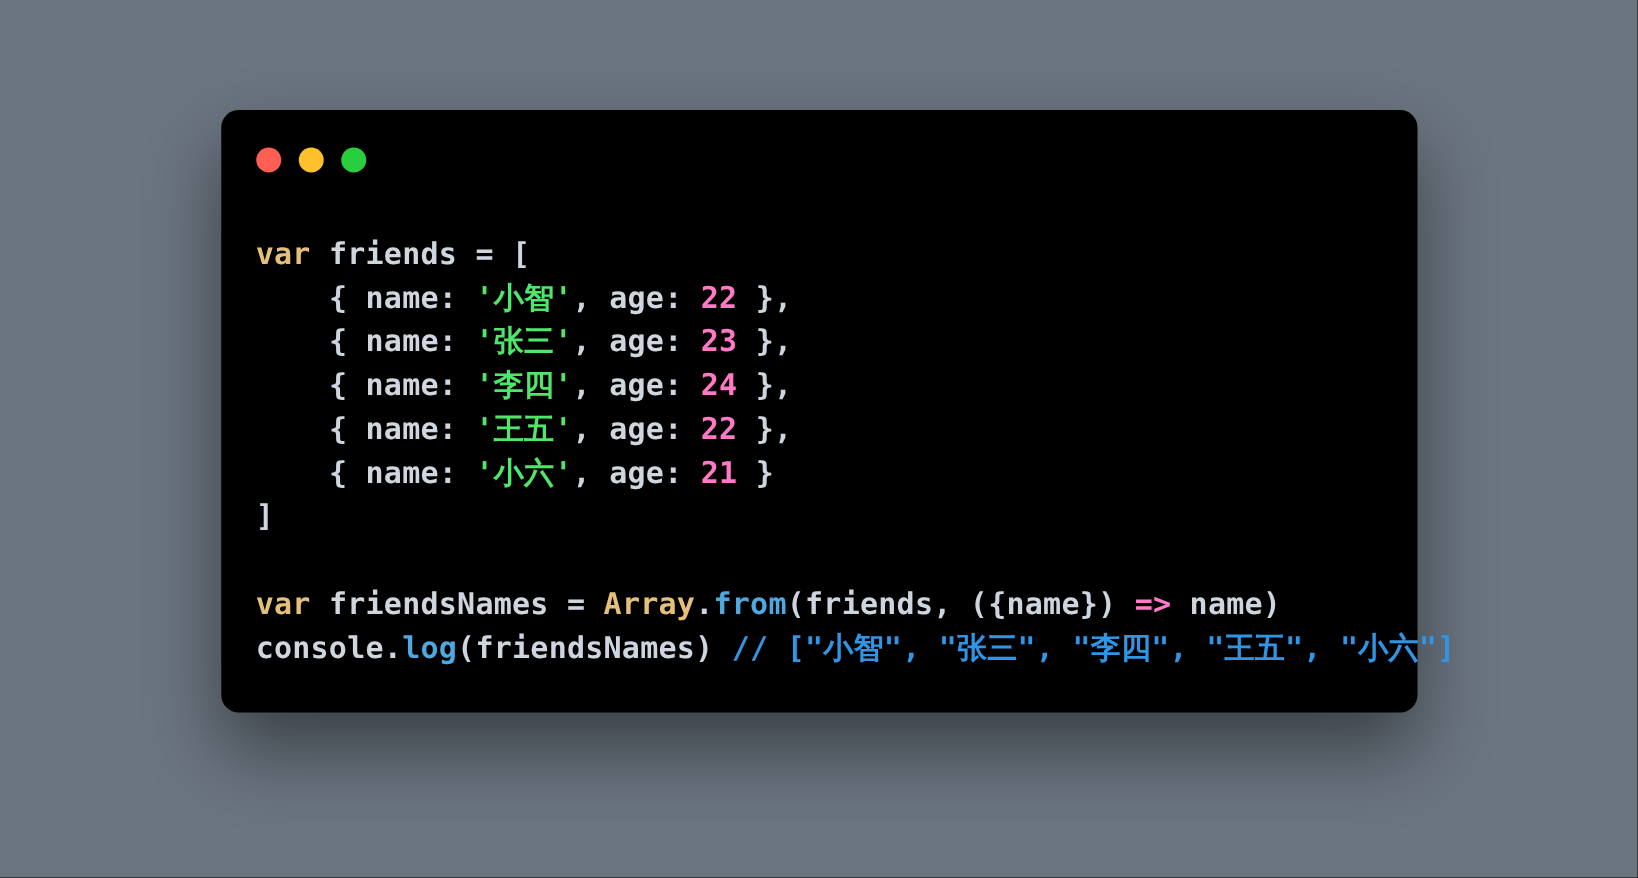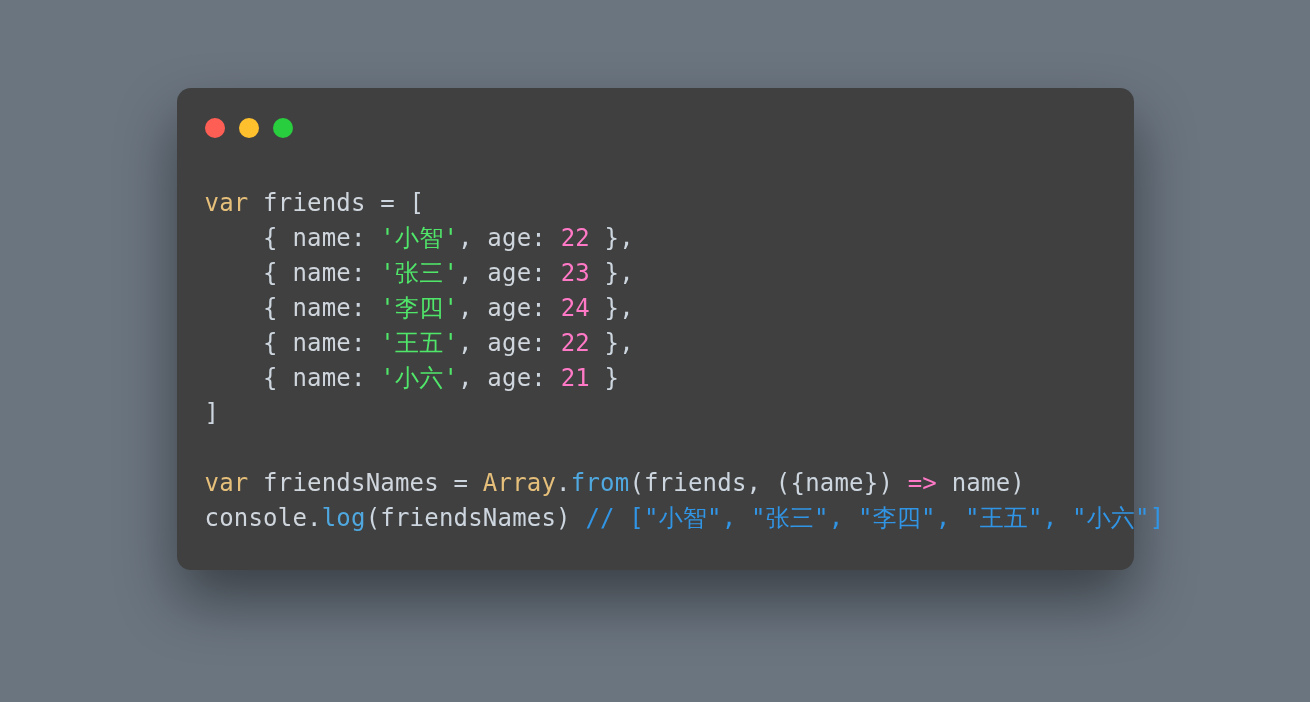--- a/index.html
+++ b/index.html
@@ -11,24 +11,25 @@
       width: 1310px;
       height: 702px;
       background: #6b7580;
       display: flex;
       align-items: flex-start;
       justify-content: center;
       padding-top: 88px;
     }
     .code-window {
       width: 957px;
-      background: #404040;
+      background: #000000;
       border-radius: 14px;
       box-shadow: 0 30px 60px rgba(0,0,0,0.45);
       padding: 30px 28px 34px 28px;
+      font-weight: bold;
     }
     .traffic-lights {
       display: flex;
       gap: 14px;
       margin-bottom: 48px;
     }
     .light {
       width: 20px;
       height: 20px;
       border-radius: 50%;

